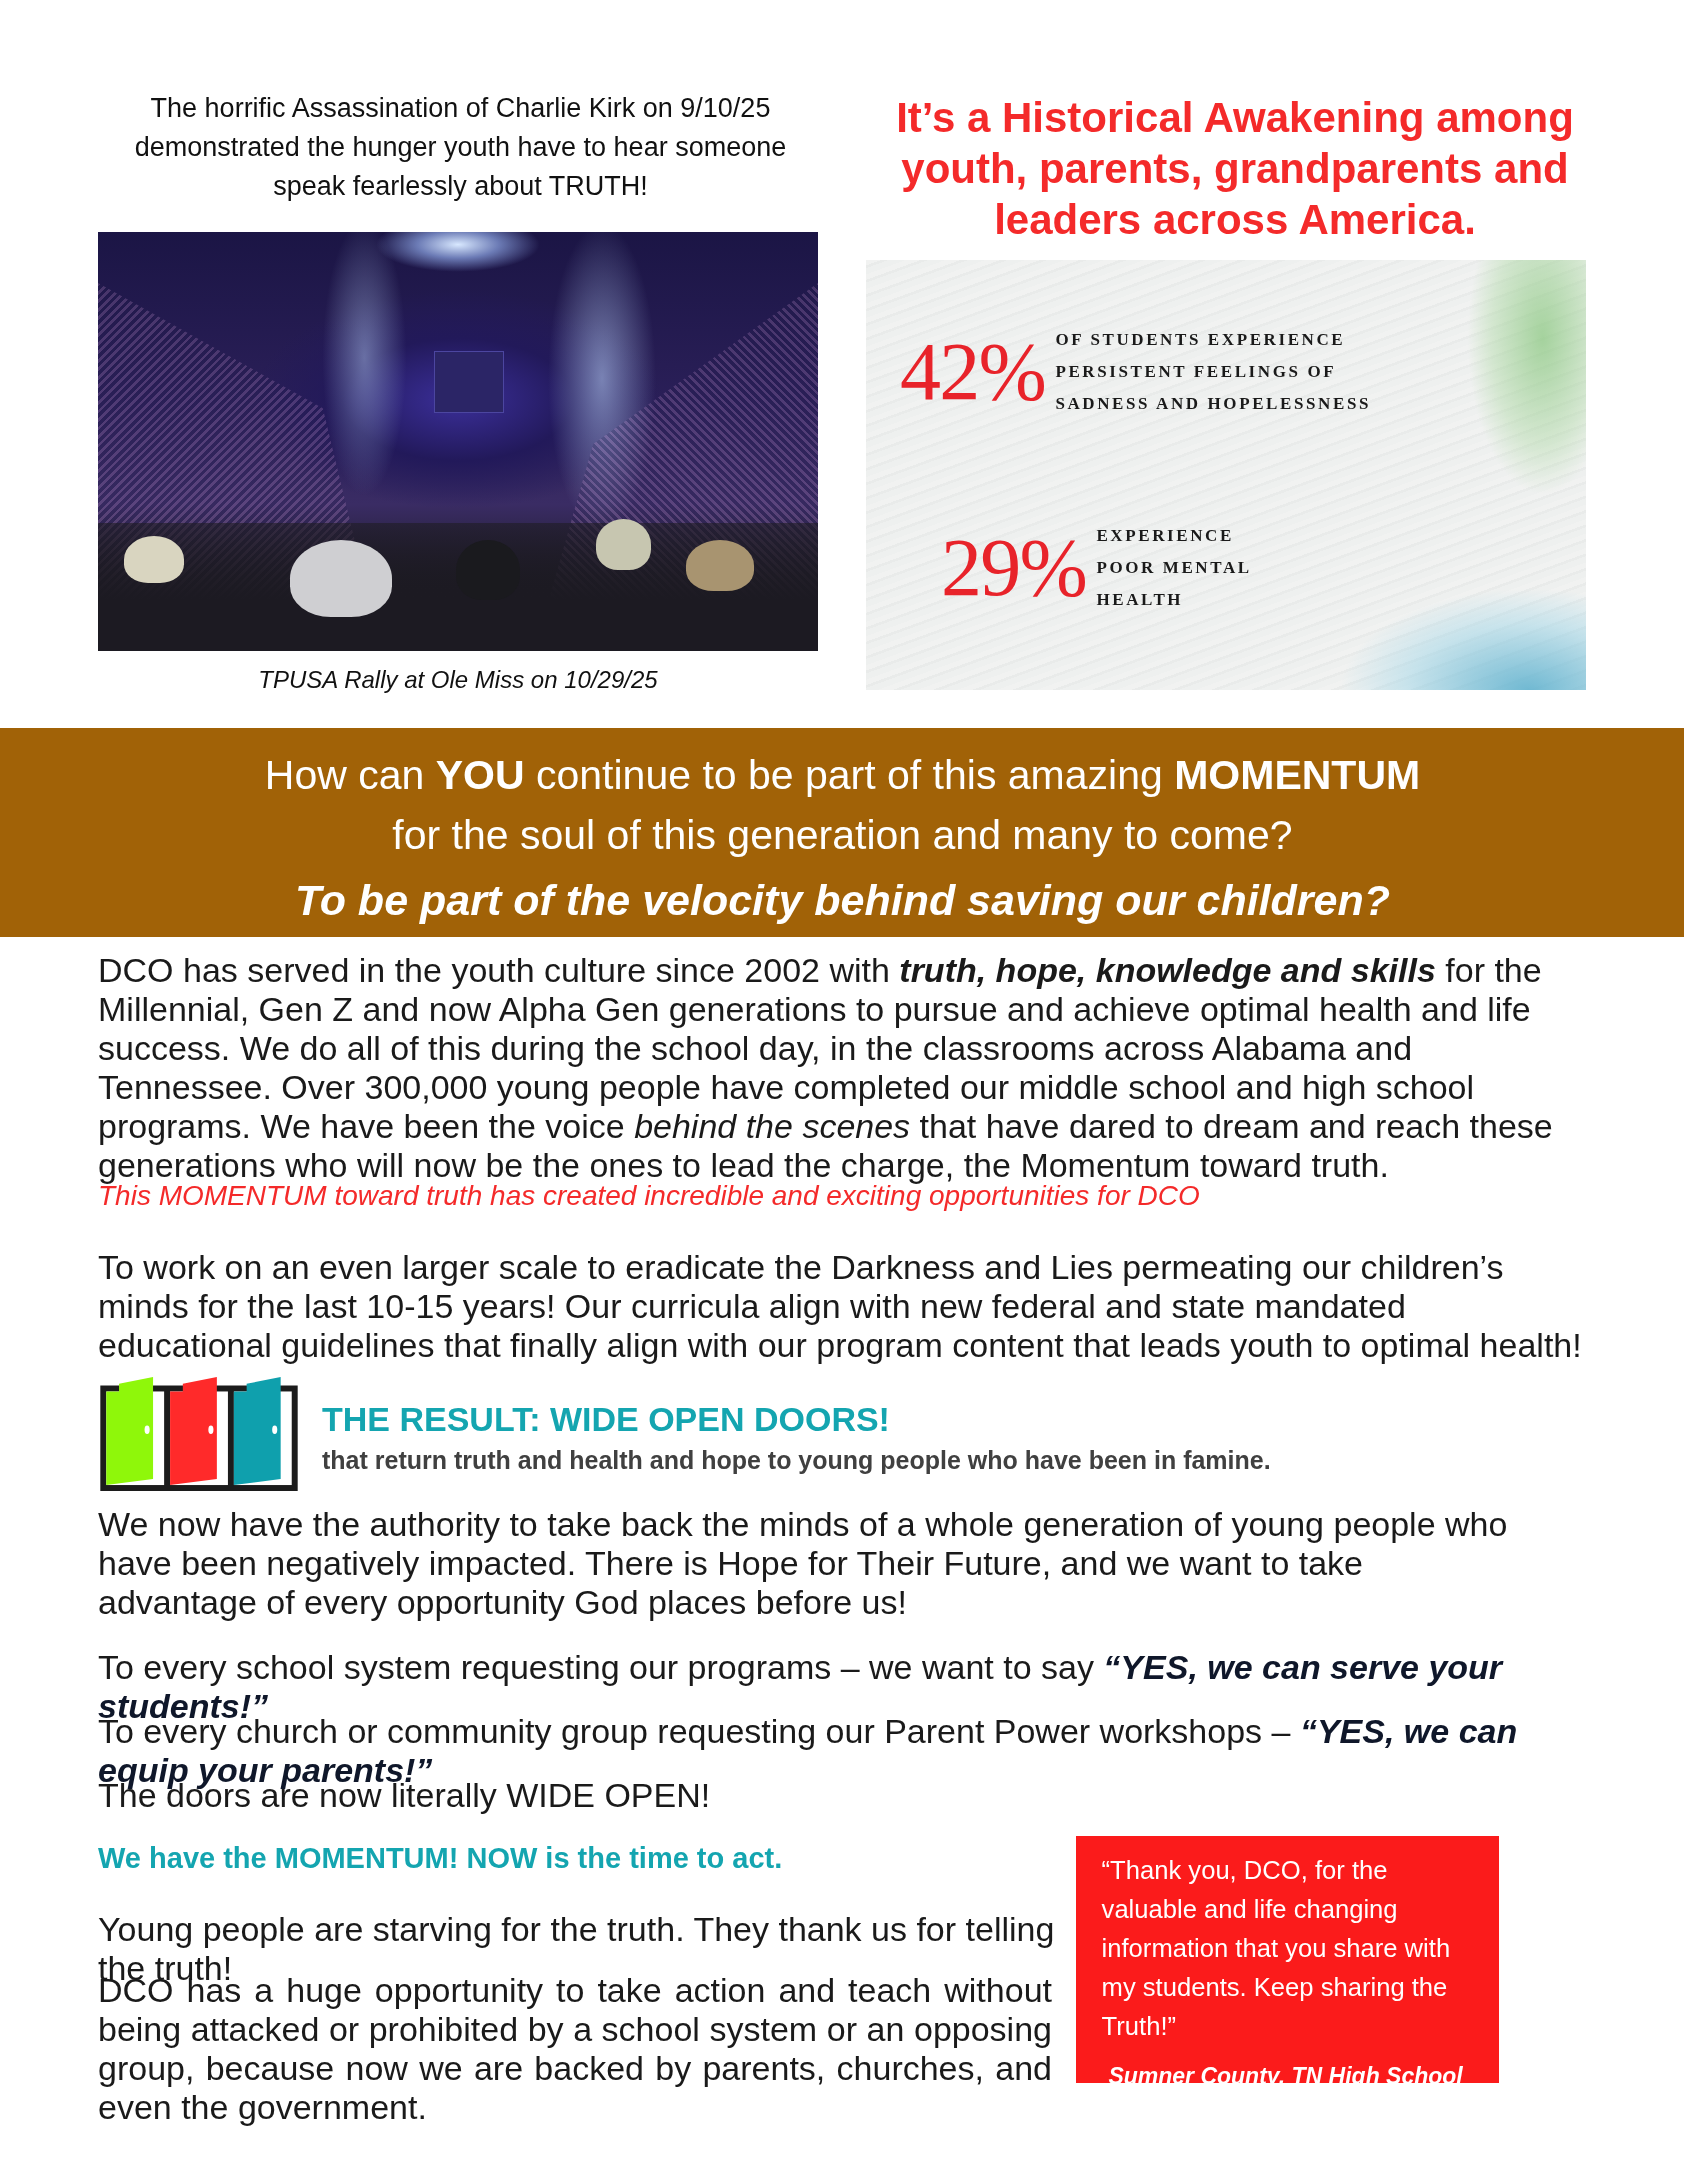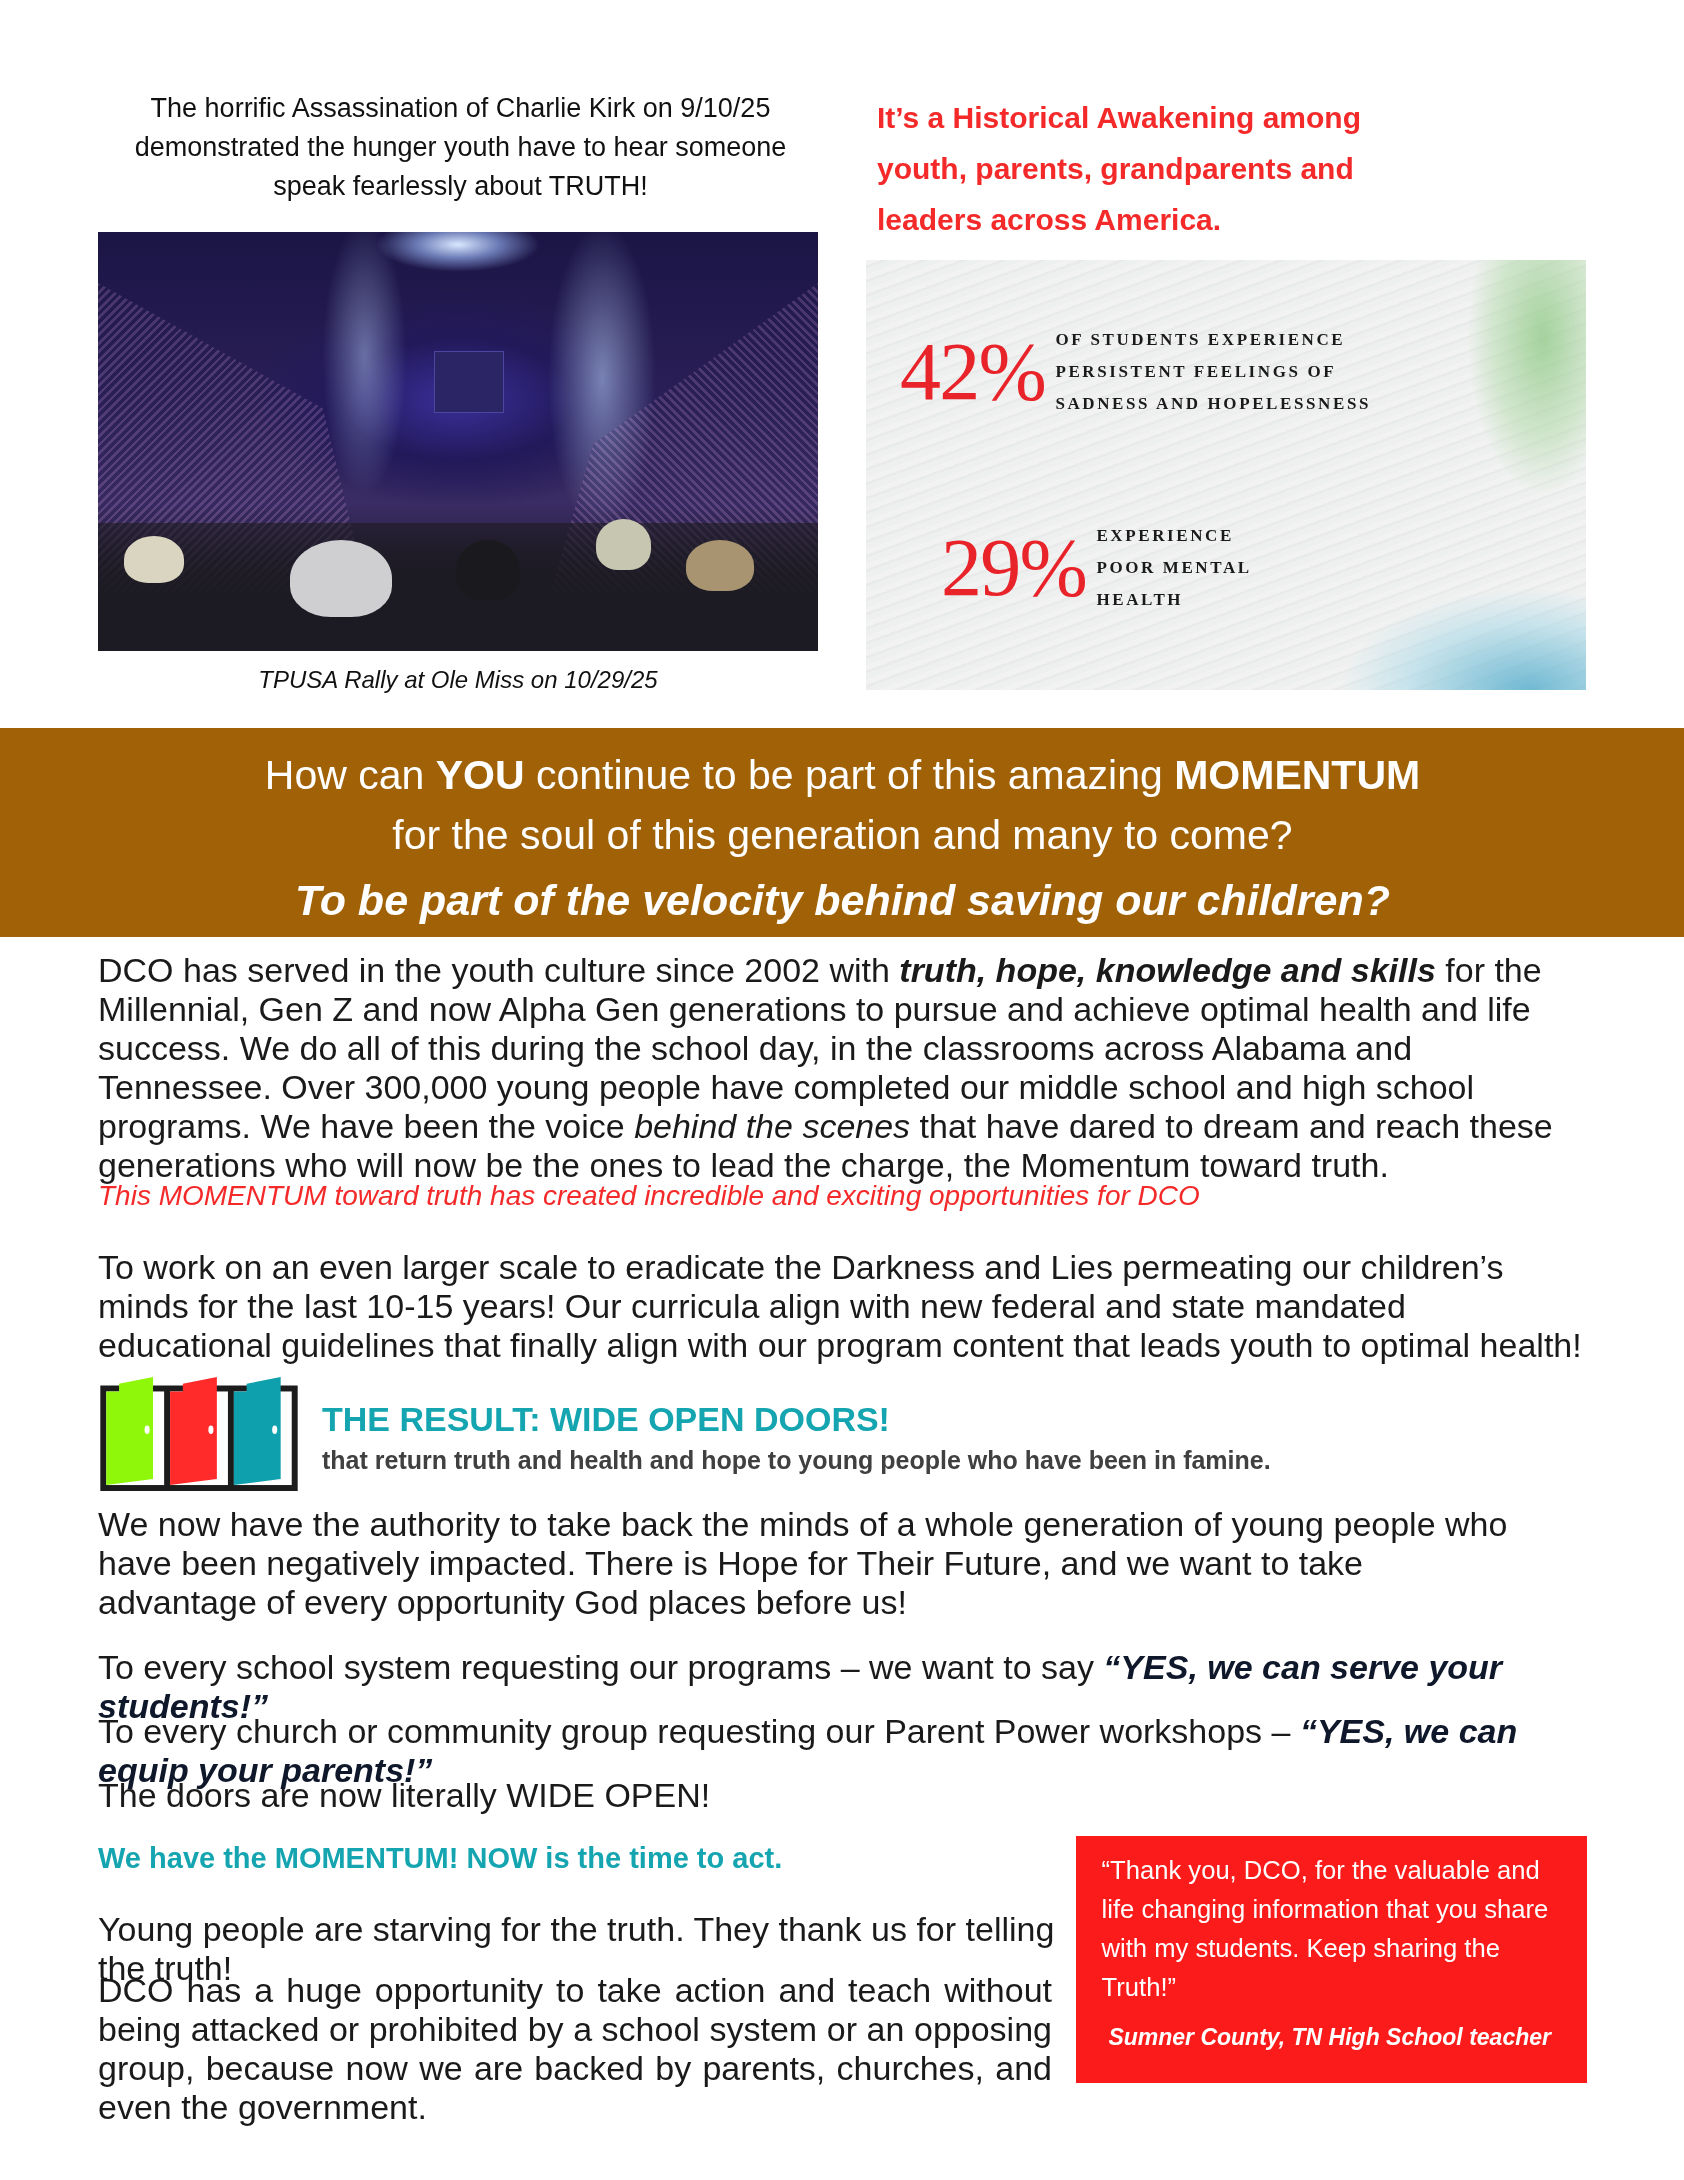--- a/index.html
+++ b/index.html
@@ -25,22 +25,22 @@
            clip-path: polygon(100% 0, 20% 45%, 0 100%, 100% 100%); }
   .photo .stage { position: absolute; left: 336px; top: 119px; width: 68px; height: 60px;
            background: #2b2566; border: 1.7px solid #4c46a0; }
   .photo .crowd-front { position: absolute; left: 0; bottom: 0; width: 100%; height: 128px;
            background: linear-gradient(180deg, rgba(30,28,35,0.6), #1c1a22 60%); }
   .photo .head { position: absolute; border-radius: 50% 50% 40% 40%; }
   .caption { position: absolute; left: 98px; top: 666px; width: 720px; text-align: center;
              font-size: 24px; font-style: italic; color: #111; }
 
   
-  .awakening { position: absolute; left: 877px; top: 92px; width: 716px; text-align: left;
-               font-size: 30px; line-height: 51px; font-weight: bold; color: #f42a2a; }
+  .awakening { position: absolute; left: 877px; top: 92px; width: 716px; text-align: center;
+               font-size: 42px; line-height: 51px; font-weight: bold; color: #f42a2a; }
   .stats-card { position: absolute; left: 866px; top: 260px; width: 720px; height: 430px; overflow: hidden;
                 background:
                   radial-gradient(ellipse 94px 196px at 94% 18%, rgba(140,200,130,0.75) 0%, rgba(170,215,160,0.4) 55%, transparent 80%),
                   radial-gradient(ellipse 221px 119px at 92% 100%, rgba(90,175,205,0.85) 0%, rgba(150,210,230,0.45) 55%, transparent 85%),
                   repeating-linear-gradient(160deg, #f1f2f1 0 5.1px, #e9ebea 5.1px 7.7px, #eef0ef 7.7px 13.6px);
   }
   .stat { position: absolute; display: flex; align-items: center; }
   .stat .pct { font-family: "Liberation Serif", "DejaVu Serif", serif; color: #e8232a; font-size: 82px;
                line-height: 1; letter-spacing: -1.7px; }
   .stat .desc { font-family: "Liberation Serif", "DejaVu Serif", serif; font-weight: bold; font-size: 17px;
@@ -72,21 +72,21 @@
 
   .p3 { top: 1505px; width: 1431px; }
   .p4 { top: 1648px; }
   .p5 { top: 1712px; }
   .p6 { top: 1776px; }
   .teal-em { color: #0f172a; font-weight: bold; font-style: italic; }
   .teal-head { position: absolute; left: 98px; top: 1842px; font-size: 29px; font-weight: bold; color: #14a5b0; }
   .p7 { top: 1910px; width: 963px; }
   .p8 { top: 1971px; width: 954px; text-align: justify; }
 
-  .quote-box { position: absolute; left: 1076px; top: 1836px; width: 511px; height: 247px; background: #fb1b1b;
+  .quote-box { position: absolute; left: 1076px; top: 1836px; width: 423px; height: 247px; background: #fb1b1b;
                color: #fff; box-sizing: border-box; padding: 15.3px 25.6px 0 25.6px; }
   .quote-box .q { font-size: 25.6px; line-height: 39px; }
   .quote-box .who { font-size: 23px; font-style: italic; font-weight: bold; margin-top: 17px; padding-left: 6.8px; }
 </style>
 </head>
 <body>
 
 <div class="intro">
   <div>The horrific Assassination of Charlie Kirk on 9/10/25</div>
   <div>demonstrated the hunger youth have to hear someone</div>

